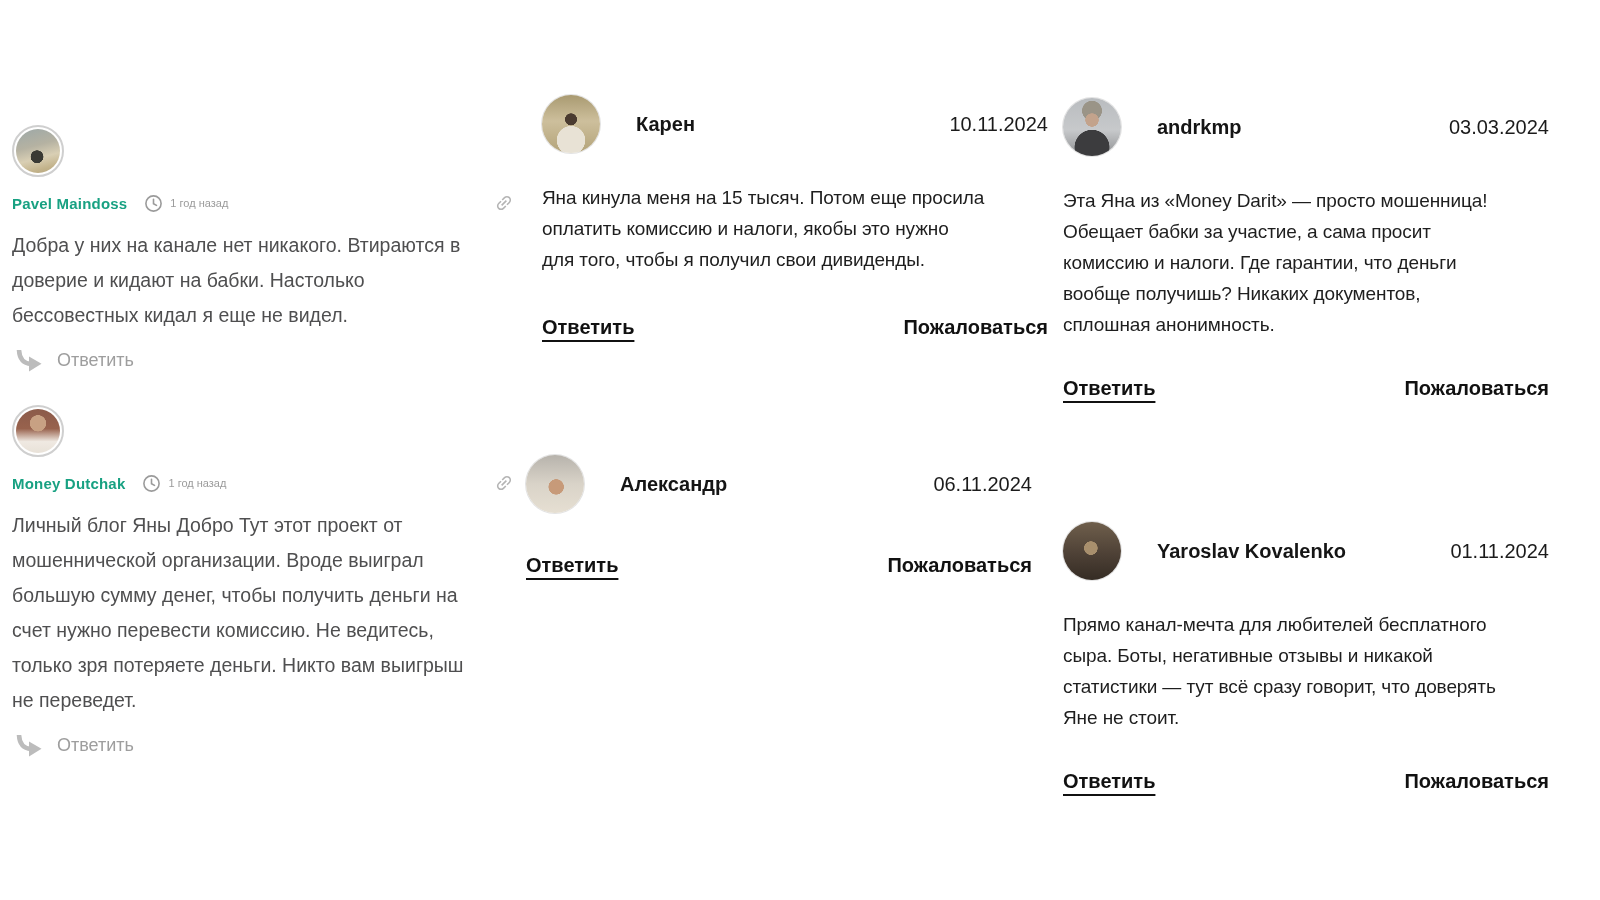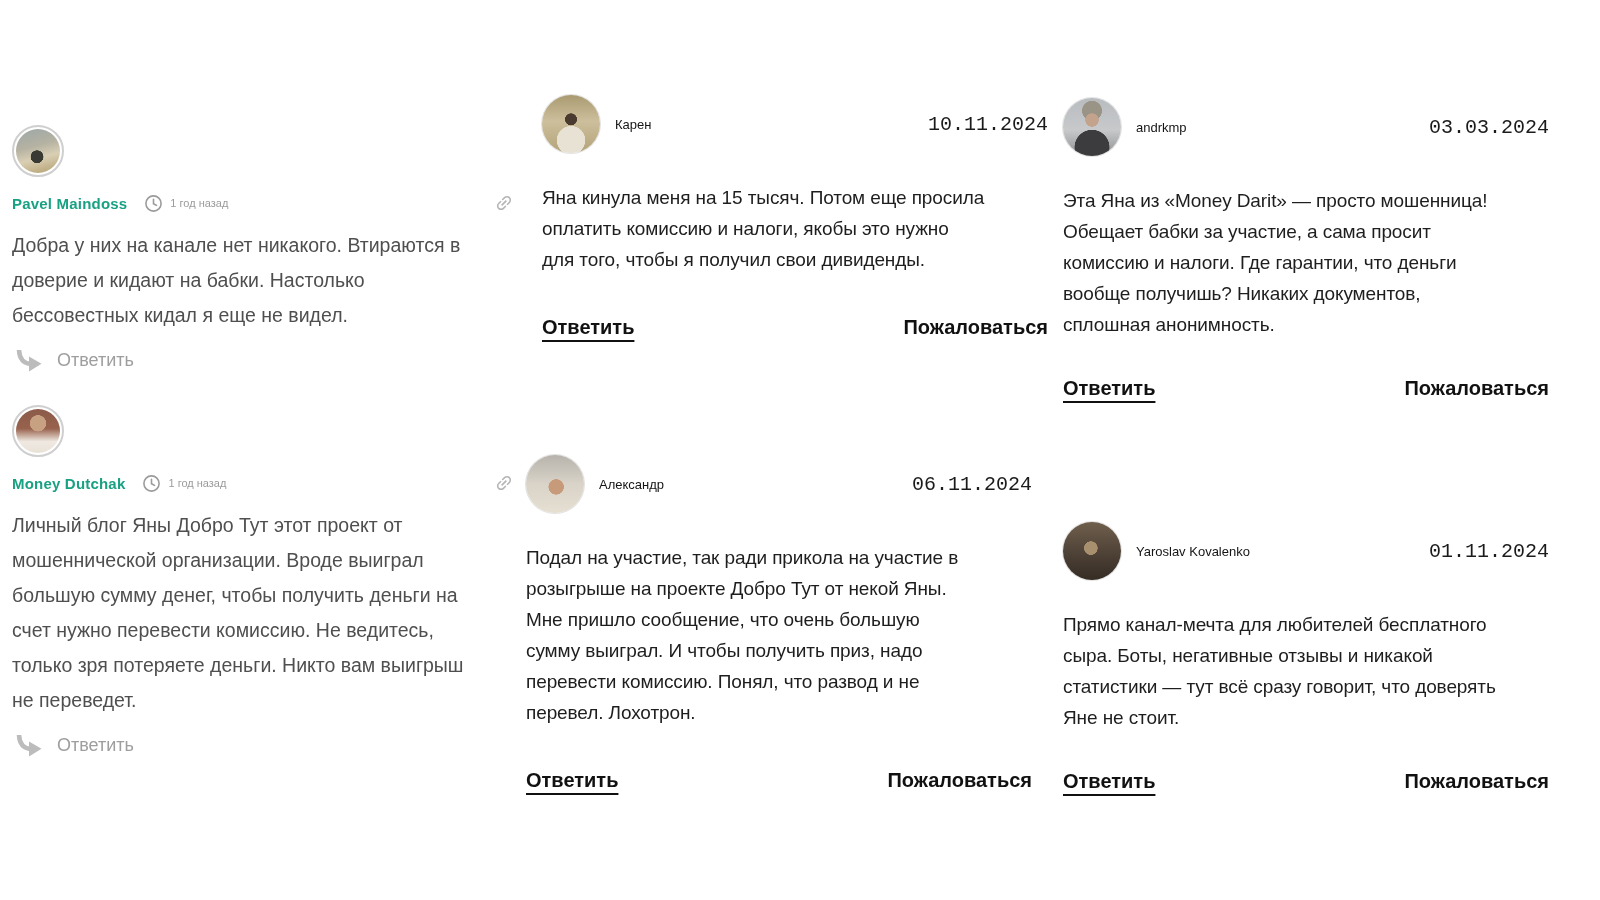--- a/index.html
+++ b/index.html
@@ -45,24 +45,24 @@
 
   
   .review-card { position: absolute; }
   .review-header { display: flex; align-items: center; }
   .review-avatar {
     width: 58px; height: 58px; border-radius: 50%;
     box-shadow: 0 0 0 1px #e3e3e3;
     flex: 0 0 58px;
   }
   .reviewer-name {
-    margin-left: 15px;
-    font-weight: normal; font-size: 13px; color: #151515;
-  }
-  .review-date { font-size: 20px; color: #1b1b1b; font-family: Liberation Mono, monospace; }
+    margin-left: 36px;
+    font-weight: bold; font-size: 20px; color: #151515;
+  }
+  .review-date { font-size: 20px; color: #1b1b1b; }
   .review-text {
     margin-top: 29px;
     font-size: 19px; line-height: 31px; color: #1e1e1e;
     letter-spacing: -0.1px;
     white-space: pre-line;
   }
   .review-footer {
     display: flex; justify-content: space-between; align-items: baseline;
   }
   .reply-link {
@@ -197,26 +197,20 @@
   </div>
 </div>
 
 <div class="review-card" id="review-1">
   <div class="review-header">
     <div class="review-avatar avatar-alexandr"></div>
     <span class="reviewer-name">Александр</span>
     <span class="spacer"></span>
     <span class="review-date">06.11.2024</span>
   </div>
-  <div class="review-text">Подал на участие, так ради прикола на участие в
-розыгрыше на проекте Добро Тут от некой Яны.
-Мне пришло сообщение, что очень большую
-сумму выиграл. И чтобы получить приз, надо
-перевести комиссию. Понял, что развод и не
-перевел. Лохотрон.</div>
   <div class="review-footer">
     <a class="reply-link">Ответить</a>
     <a class="report-link">Пожаловаться</a>
   </div>
 </div>
 
 <div class="review-card" id="review-2">
   <div class="review-header">
     <div class="review-avatar avatar-andrkmp"></div>
     <span class="reviewer-name">andrkmp</span>

